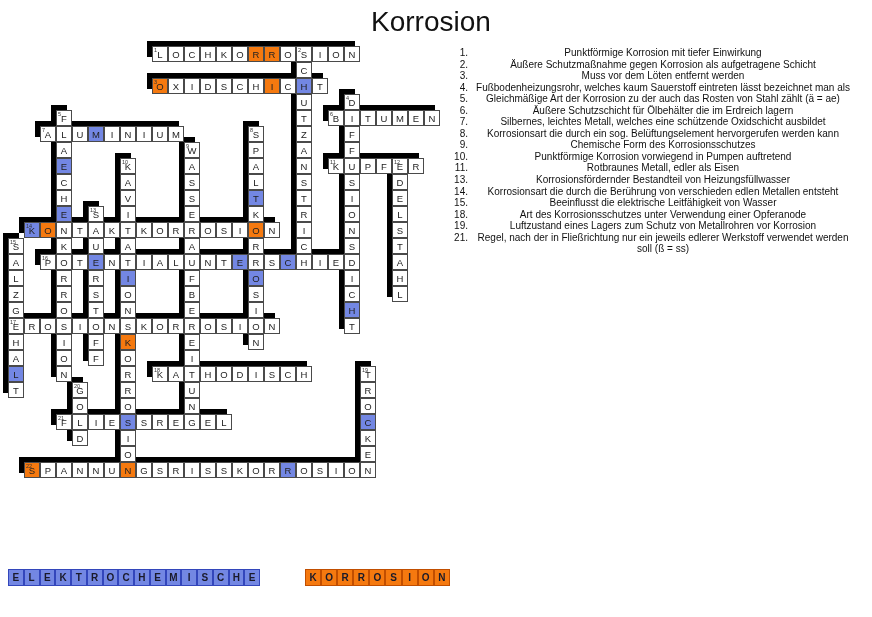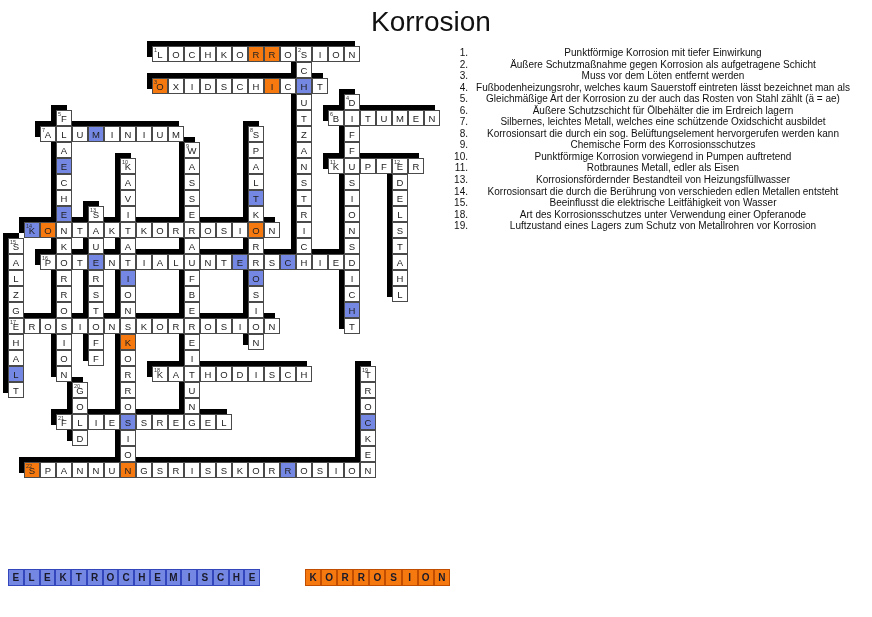--- a/index.html
+++ b/index.html
@@ -979,20 +979,24 @@
         <span class="clue-txt">Beeinflusst die elektrische Leitfähigkeit von Wasser</span>
       </li>
       <li>
         <span class="clue-num">18.</span>
         <span class="clue-txt">Art des Korrosionsschutzes unter Verwendung einer Opferanode</span>
       </li>
       <li>
         <span class="clue-num">19.</span>
         <span class="clue-txt">Luftzustand eines Lagers zum Schutz von Metallrohren vor Korrosion</span>
       </li>
+      <li>
+        <span class="clue-num">21.</span>
+        <span class="clue-txt">Regel, nach der in Fließrichtung nur ein jeweils edlerer Werkstoff verwendet werden soll (ß = ss)</span>
+      </li>
     </ol>
   <div class="sol-row" id="sol-blue">
       <span class="sol-cell">E</span>
       <span class="sol-cell">L</span>
       <span class="sol-cell">E</span>
       <span class="sol-cell">K</span>
       <span class="sol-cell">T</span>
       <span class="sol-cell">R</span>
       <span class="sol-cell">O</span>
       <span class="sol-cell">C</span>

